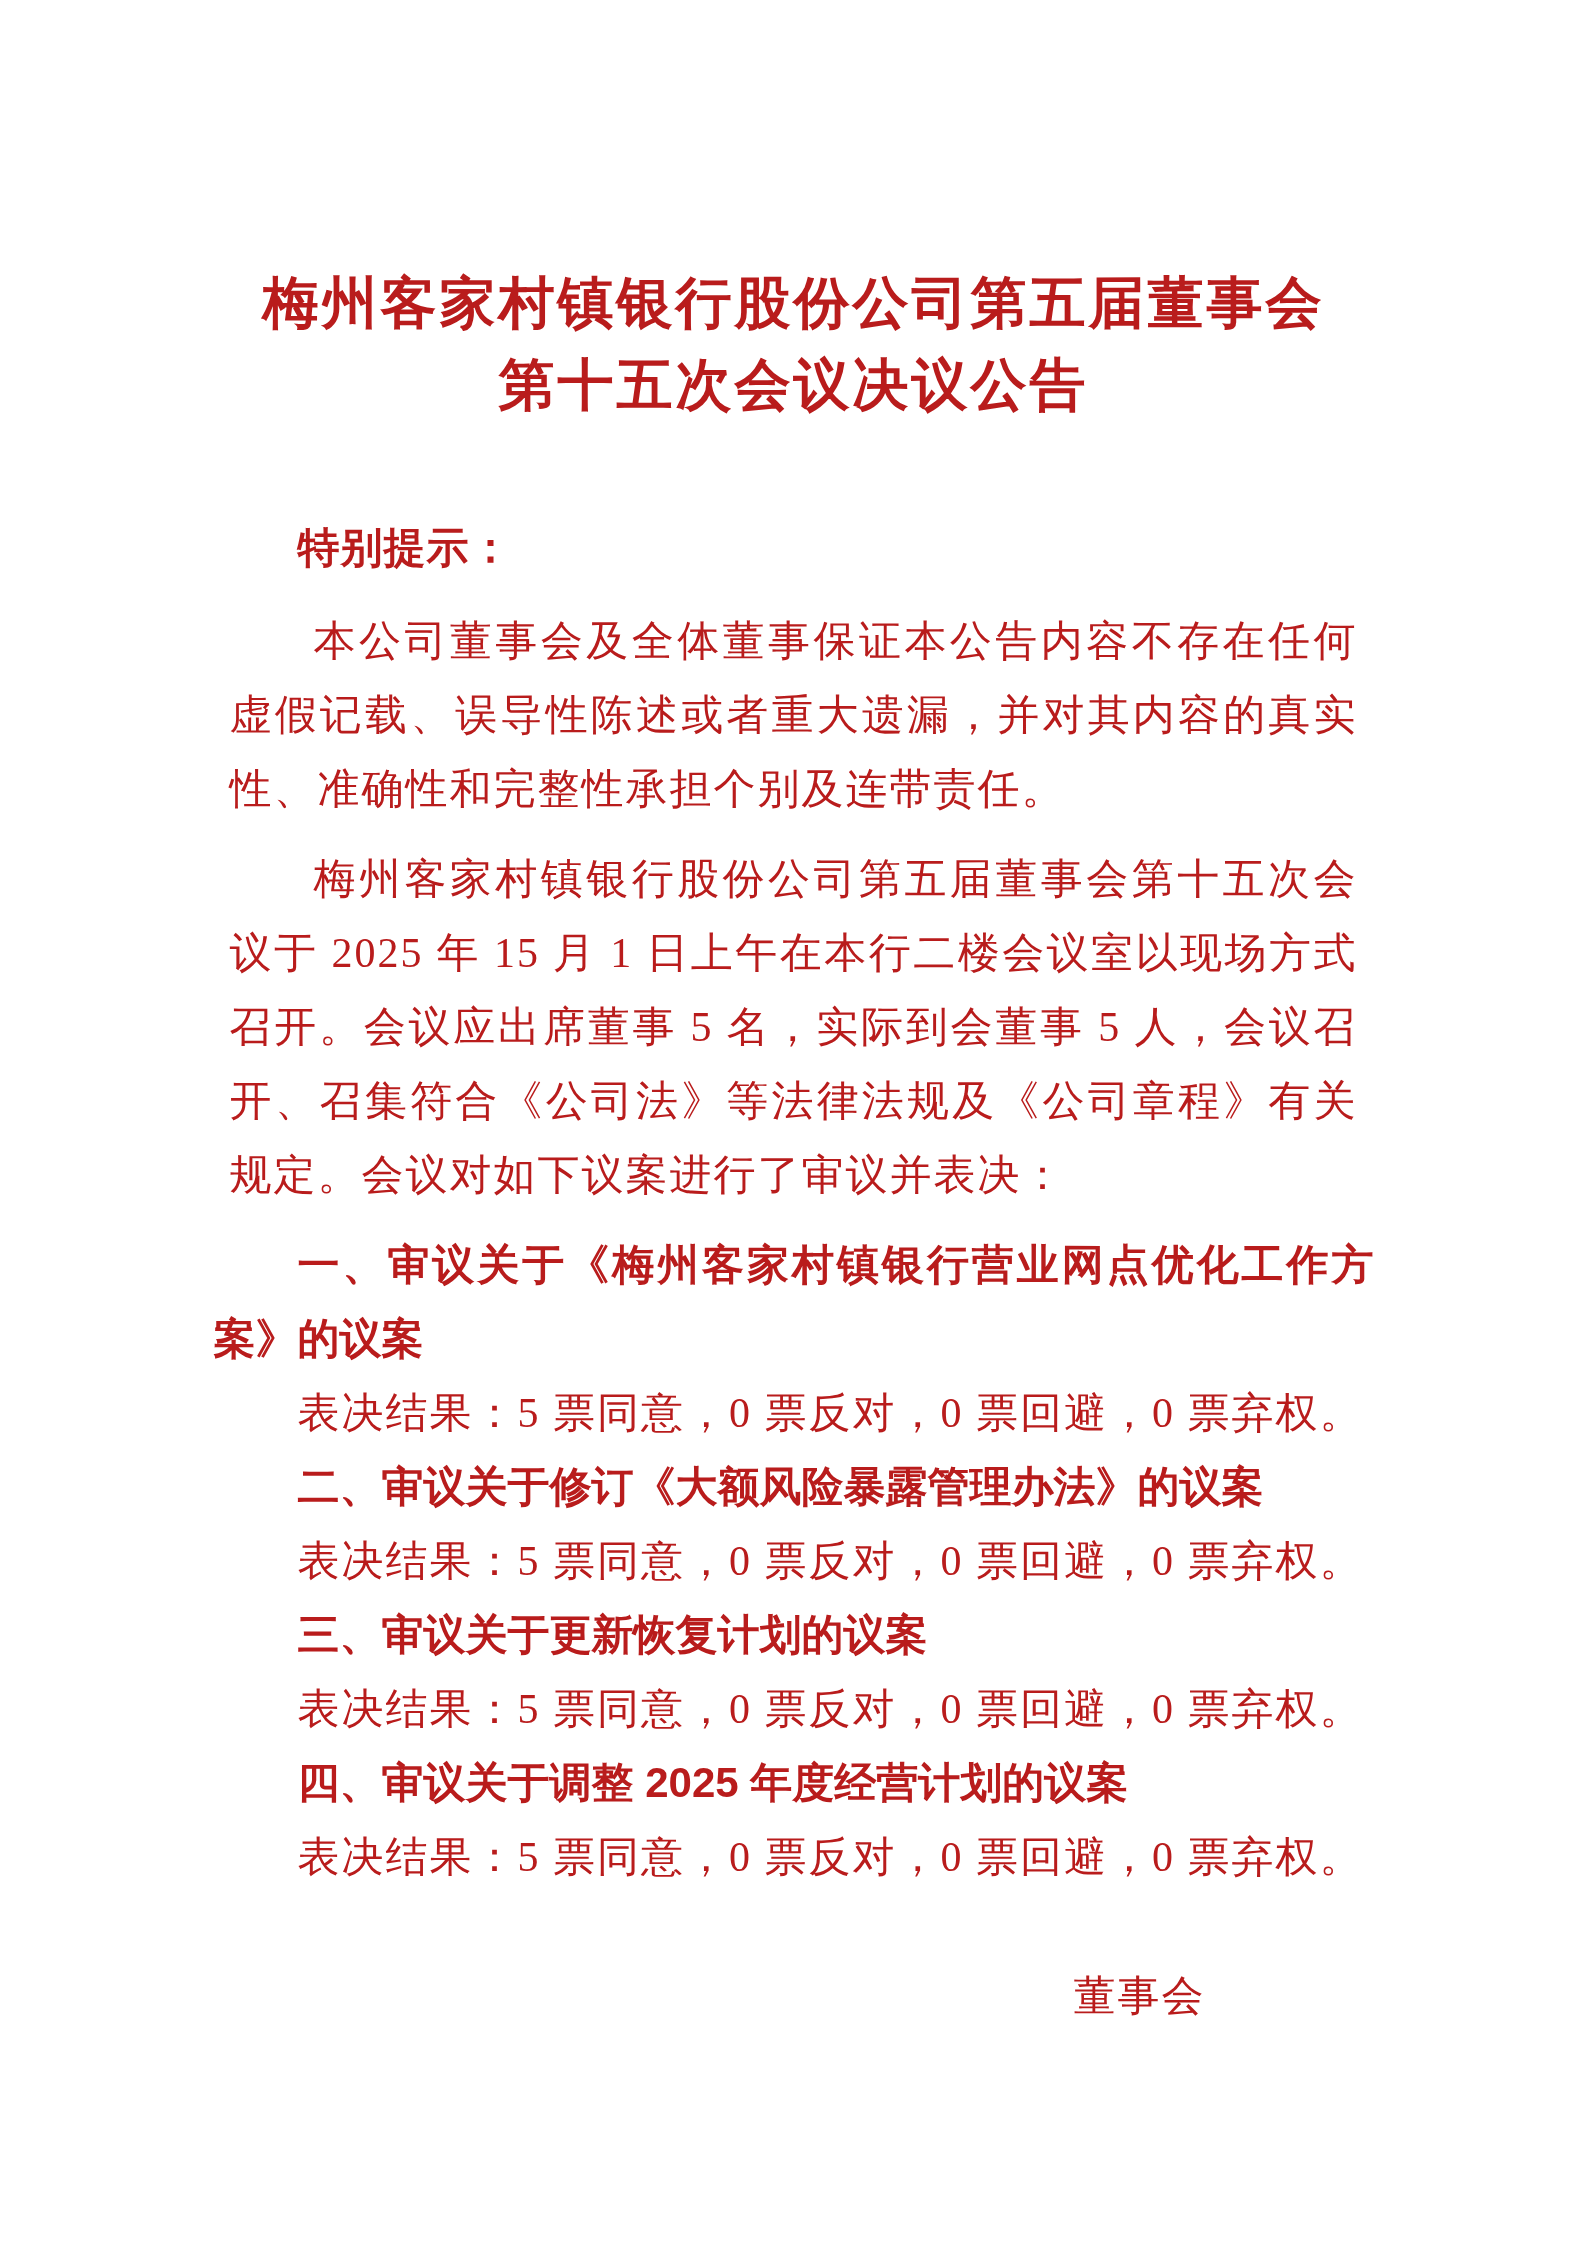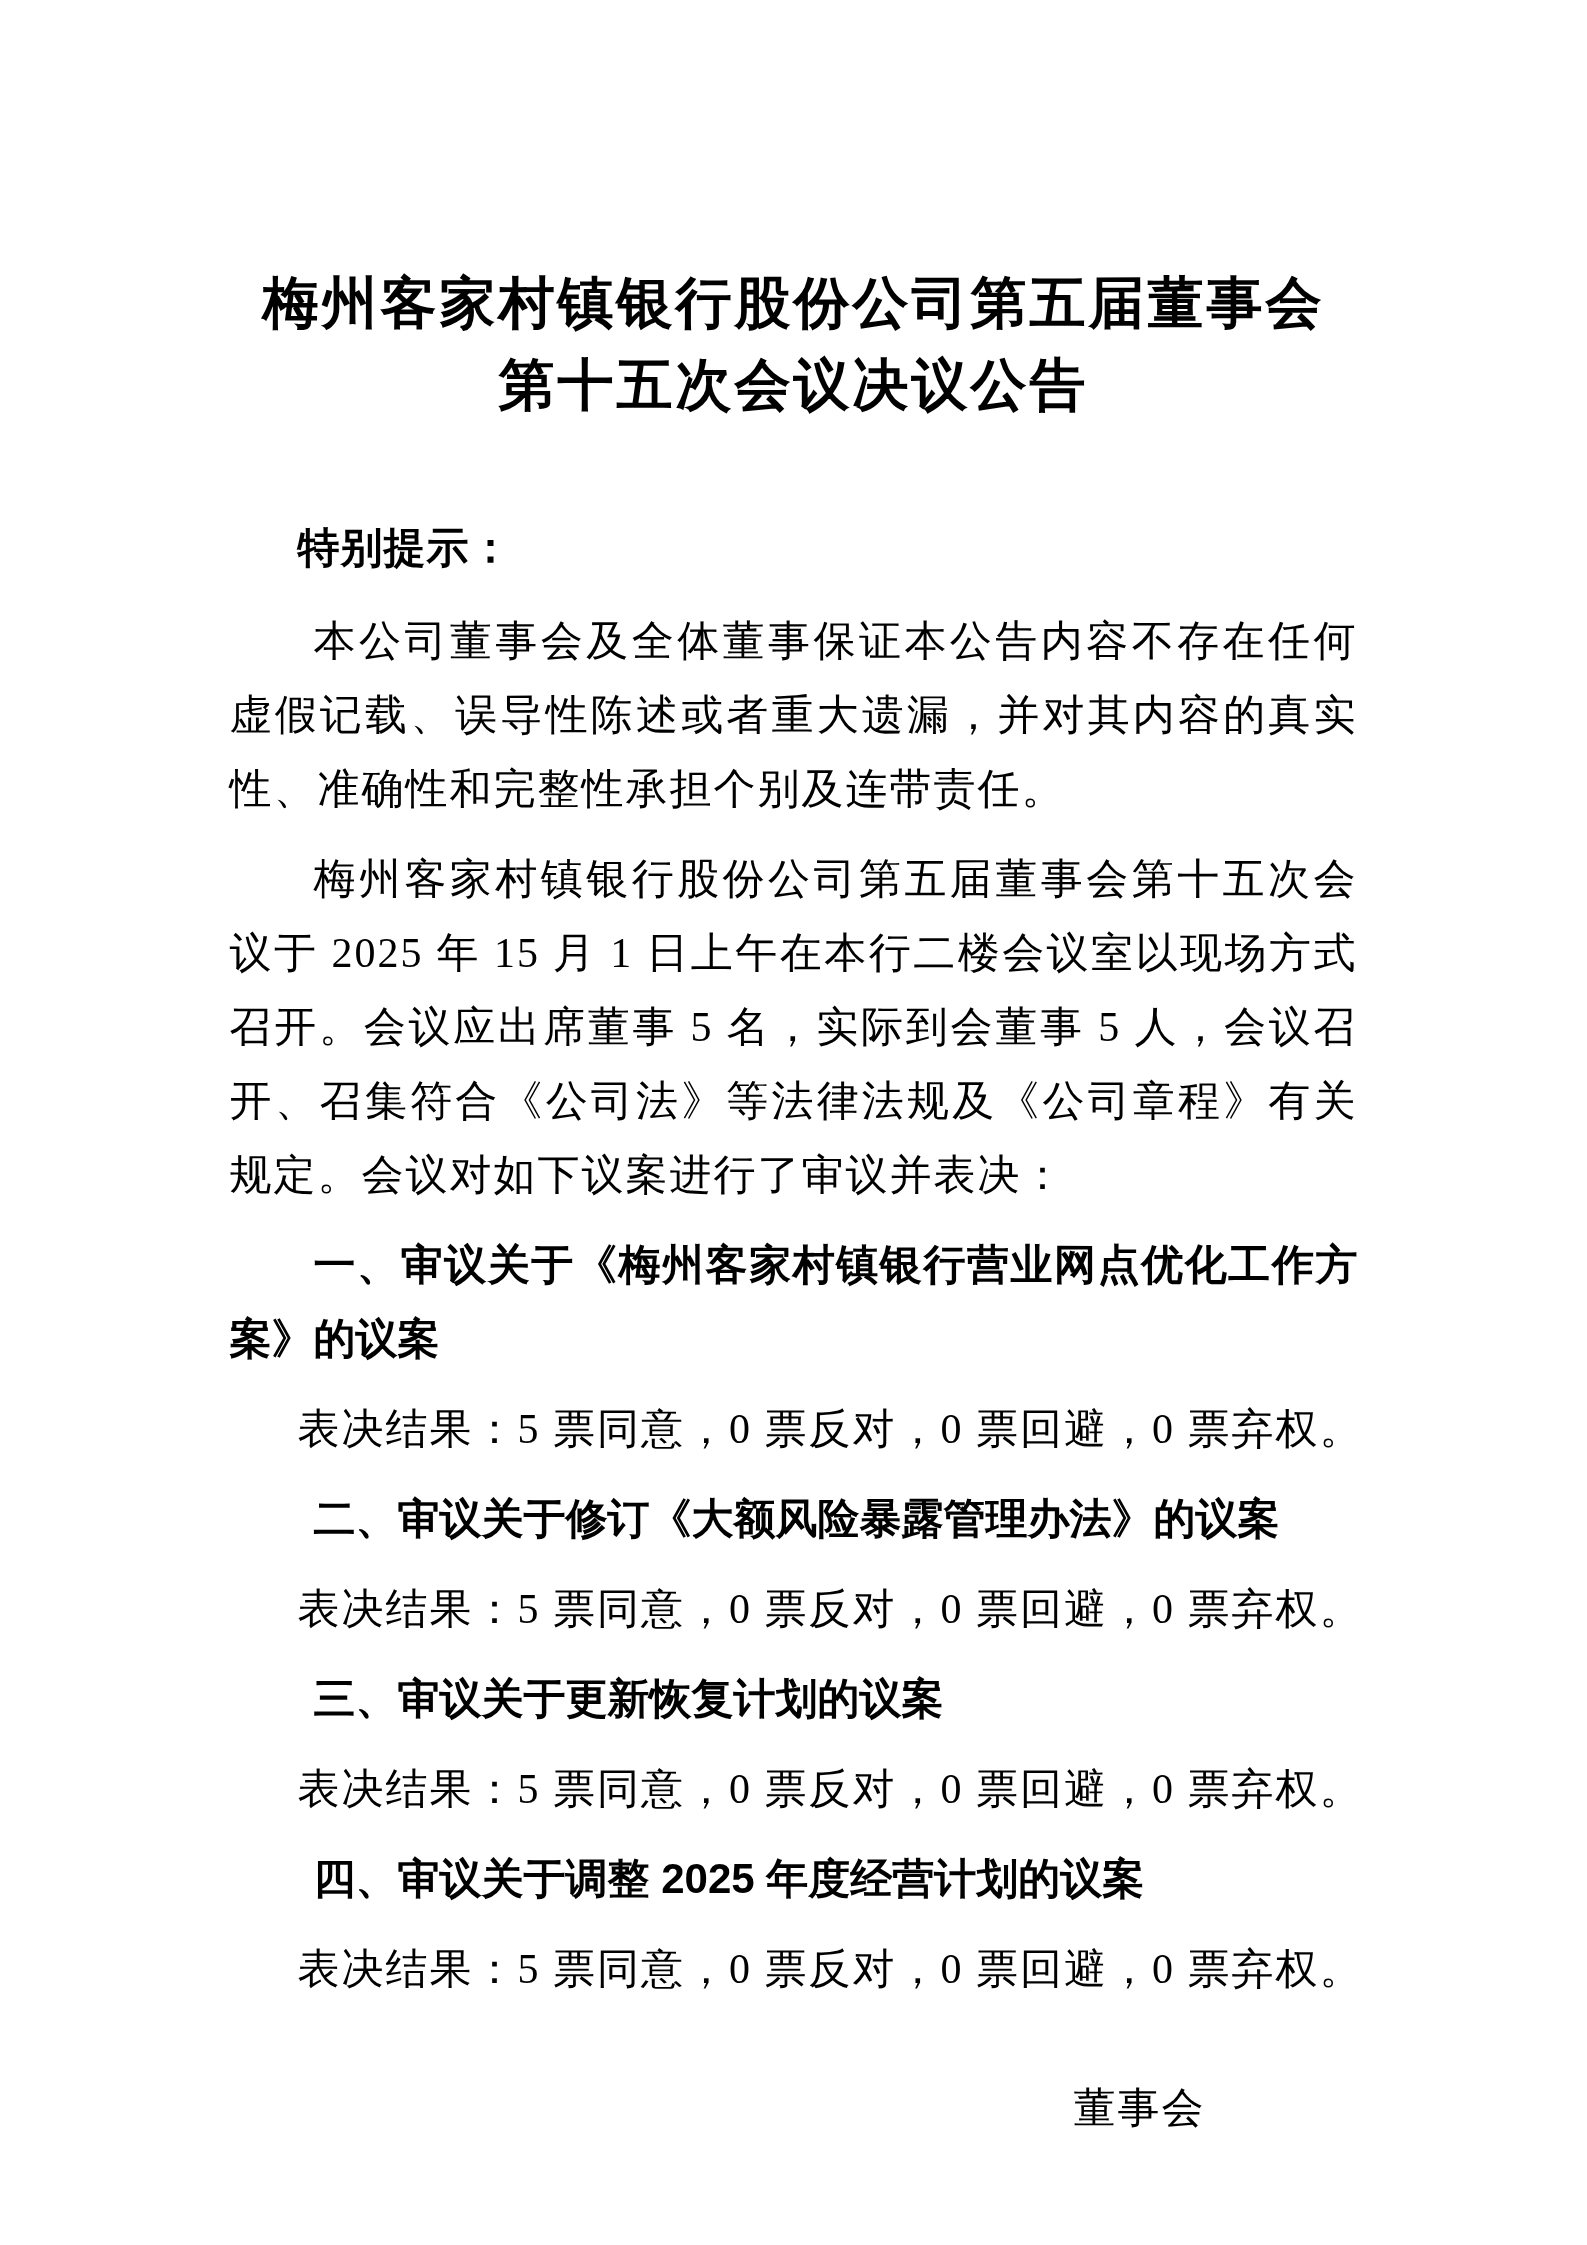--- a/index.html
+++ b/index.html
@@ -6,21 +6,21 @@
     margin: 0;
     padding: 0;
     background: #ffffff;
   }
   .page {
     position: relative;
     width: 1554px;
     height: 2245px;
     margin: 0 auto;
     background: #ffffff;
-    color: #000000;
+    color: #b91c1c;
     box-sizing: border-box;
     padding: 262px 197px 0 197px;
     font-family: "Liberation Serif", "DejaVu Serif", serif;
     overflow: hidden;
   }
   .doc-title {
     text-align: center;
     font-weight: bold;
     font-size: 56px;
     line-height: 82px;
@@ -43,21 +43,21 @@
     text-indent: 2em;
     text-align: justify;
     margin: 16px;
   }
   .resolution-heading {
     font-family: "Liberation Sans", "DejaVu Sans", sans-serif;
     font-weight: bold;
     text-indent: 2em;
     text-align: justify;
     letter-spacing: 0;
-    margin: 16px;
+    margin: 0;
   }
   .vote-result {
     text-indent: 2em;
     text-align: justify;
     margin: 0;
   }
   .signature-block {
     margin-top: 64px;
     font-size: 42px;
     line-height: 76px;

